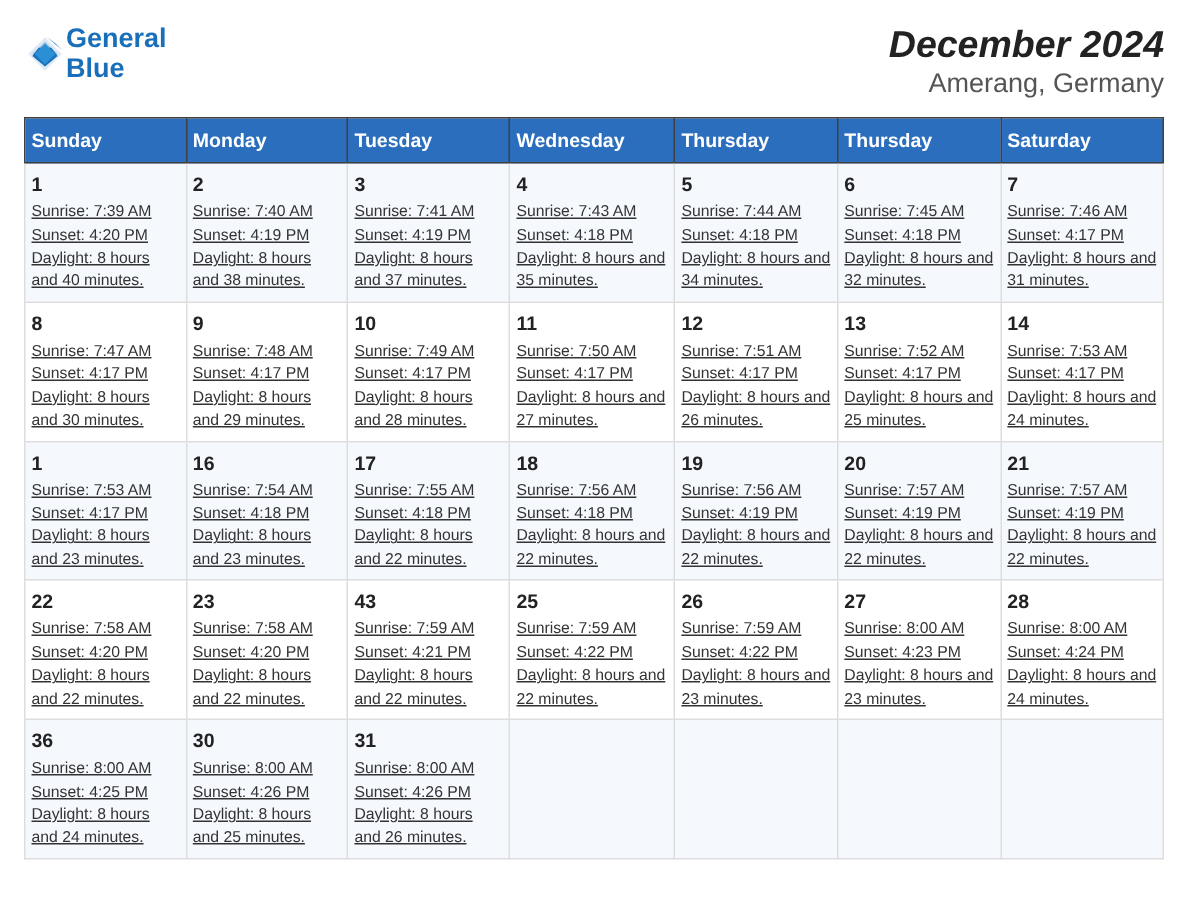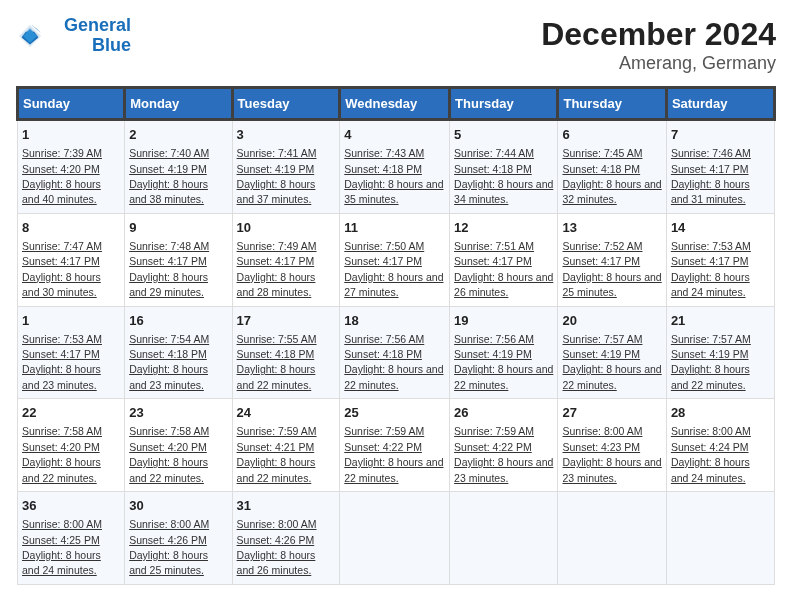--- a/index.html
+++ b/index.html
@@ -12,61 +12,61 @@
     }
     .header {
       display: flex;
       justify-content: space-between;
       align-items: flex-start;
       margin-bottom: 12px;
     }
     .logo {
       display: flex;
       align-items: center;
-      gap: 20px;
-      text-align: right;
+      gap: 0;
     }
     .logo-text {
       font-size: 18px;
       font-weight: bold;
       color: #333;
       line-height: 1.1;
     }
     .logo-text span {
       color: #1a6fba;
     }
     .logo-icon {
       width: 28px;
       height: 28px;
     }
     .title-block {
       text-align: right;
     }
     .month-year {
-      font-size: 32px;
+      font-size: 25px;
       font-weight: bold;
       color: #222;
+      font-style: italic;
     }
     .location {
       font-size: 18px;
       color: #555;
     }
     table {
       width: 100%;
       border-collapse: collapse;
       font-size: 11px;
     }
     thead tr th {
       background: #2a6ebd;
       color: #fff;
       font-size: 13px;
       font-weight: bold;
       padding: 7px 4px;
       text-align: left;
-      border: 3px solid #404040;
+      border: 1px solid #404040;
     }
     tbody tr td {
       vertical-align: top;
       padding: 5px 4px;
       border: 1px solid #ddd;
       width: 113px;
       line-height: 1.4;
     }
     tbody tr:nth-child(odd) td {
       background: #f5f8fd;
@@ -149,21 +149,21 @@
         <td><span class="day-num">16</span><span class="day-info">Sunrise: 7:54 AM<br>Sunset: 4:18 PM<br>Daylight: 8 hours and 23 minutes.</span></td>
         <td><span class="day-num">17</span><span class="day-info">Sunrise: 7:55 AM<br>Sunset: 4:18 PM<br>Daylight: 8 hours and 22 minutes.</span></td>
         <td><span class="day-num">18</span><span class="day-info">Sunrise: 7:56 AM<br>Sunset: 4:18 PM<br>Daylight: 8 hours and 22 minutes.</span></td>
         <td><span class="day-num">19</span><span class="day-info">Sunrise: 7:56 AM<br>Sunset: 4:19 PM<br>Daylight: 8 hours and 22 minutes.</span></td>
         <td><span class="day-num">20</span><span class="day-info">Sunrise: 7:57 AM<br>Sunset: 4:19 PM<br>Daylight: 8 hours and 22 minutes.</span></td>
         <td><span class="day-num">21</span><span class="day-info">Sunrise: 7:57 AM<br>Sunset: 4:19 PM<br>Daylight: 8 hours and 22 minutes.</span></td>
       </tr>
       <tr>
         <td><span class="day-num">22</span><span class="day-info">Sunrise: 7:58 AM<br>Sunset: 4:20 PM<br>Daylight: 8 hours and 22 minutes.</span></td>
         <td><span class="day-num">23</span><span class="day-info">Sunrise: 7:58 AM<br>Sunset: 4:20 PM<br>Daylight: 8 hours and 22 minutes.</span></td>
-        <td><span class="day-num">24</span><span class="day-info">Sunrise: 7:59 AM<br>Sunset: 4:21 PM<br>Daylight: 8 hours and 22 minutes.</span></td>
+        <td><span class="day-num">43</span><span class="day-info">Sunrise: 7:59 AM<br>Sunset: 4:21 PM<br>Daylight: 8 hours and 22 minutes.</span></td>
         <td><span class="day-num">25</span><span class="day-info">Sunrise: 7:59 AM<br>Sunset: 4:22 PM<br>Daylight: 8 hours and 22 minutes.</span></td>
         <td><span class="day-num">26</span><span class="day-info">Sunrise: 7:59 AM<br>Sunset: 4:22 PM<br>Daylight: 8 hours and 23 minutes.</span></td>
         <td><span class="day-num">27</span><span class="day-info">Sunrise: 8:00 AM<br>Sunset: 4:23 PM<br>Daylight: 8 hours and 23 minutes.</span></td>
         <td><span class="day-num">28</span><span class="day-info">Sunrise: 8:00 AM<br>Sunset: 4:24 PM<br>Daylight: 8 hours and 24 minutes.</span></td>
       </tr>
       <tr>
         <td><span class="day-num">36</span><span class="day-info">Sunrise: 8:00 AM<br>Sunset: 4:25 PM<br>Daylight: 8 hours and 24 minutes.</span></td>
         <td><span class="day-num">30</span><span class="day-info">Sunrise: 8:00 AM<br>Sunset: 4:26 PM<br>Daylight: 8 hours and 25 minutes.</span></td>
         <td><span class="day-num">31</span><span class="day-info">Sunrise: 8:00 AM<br>Sunset: 4:26 PM<br>Daylight: 8 hours and 26 minutes.</span></td>
         <td class="empty"></td>

